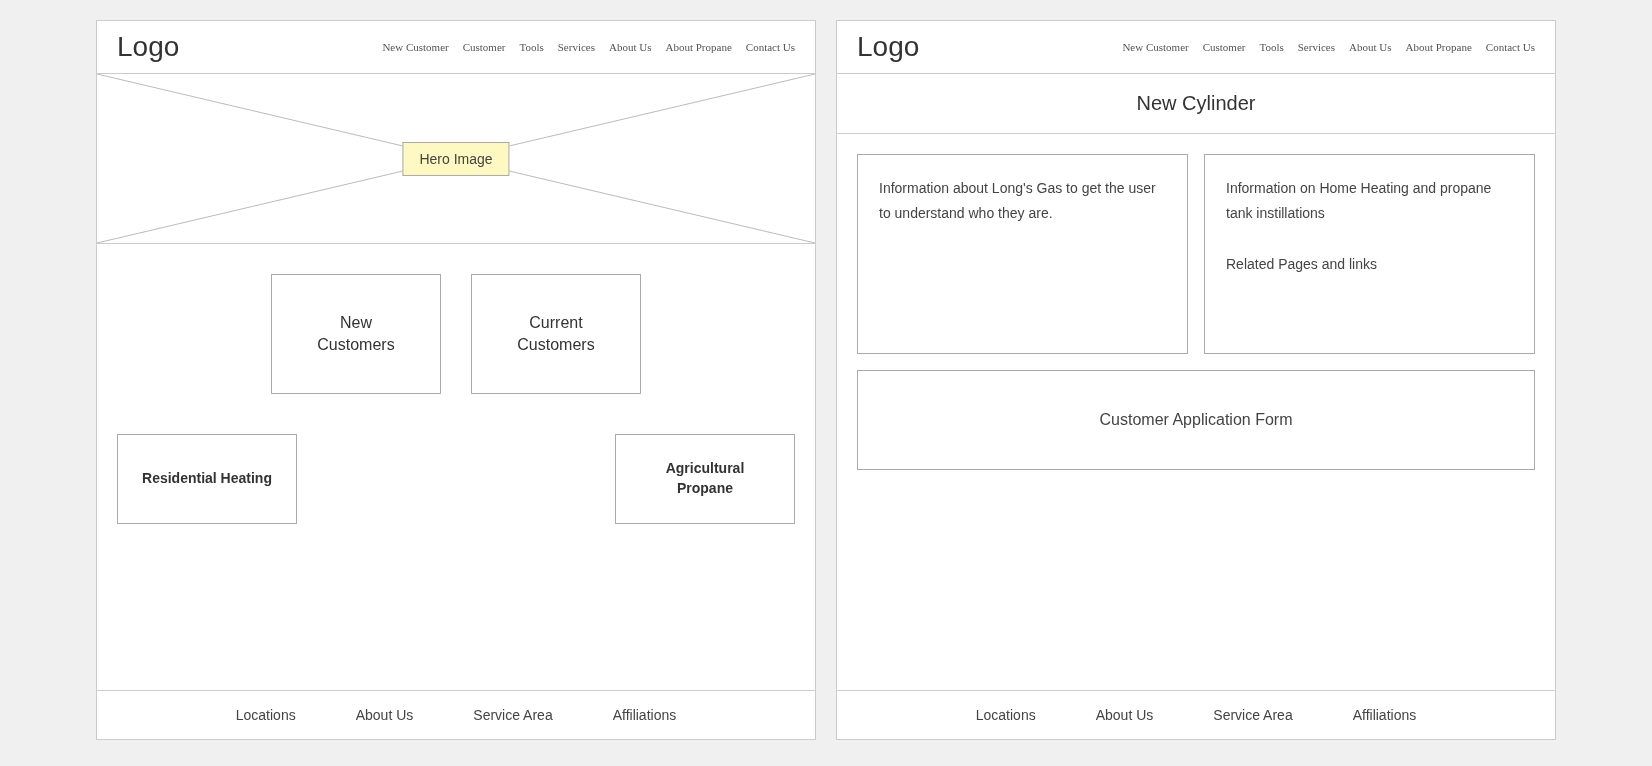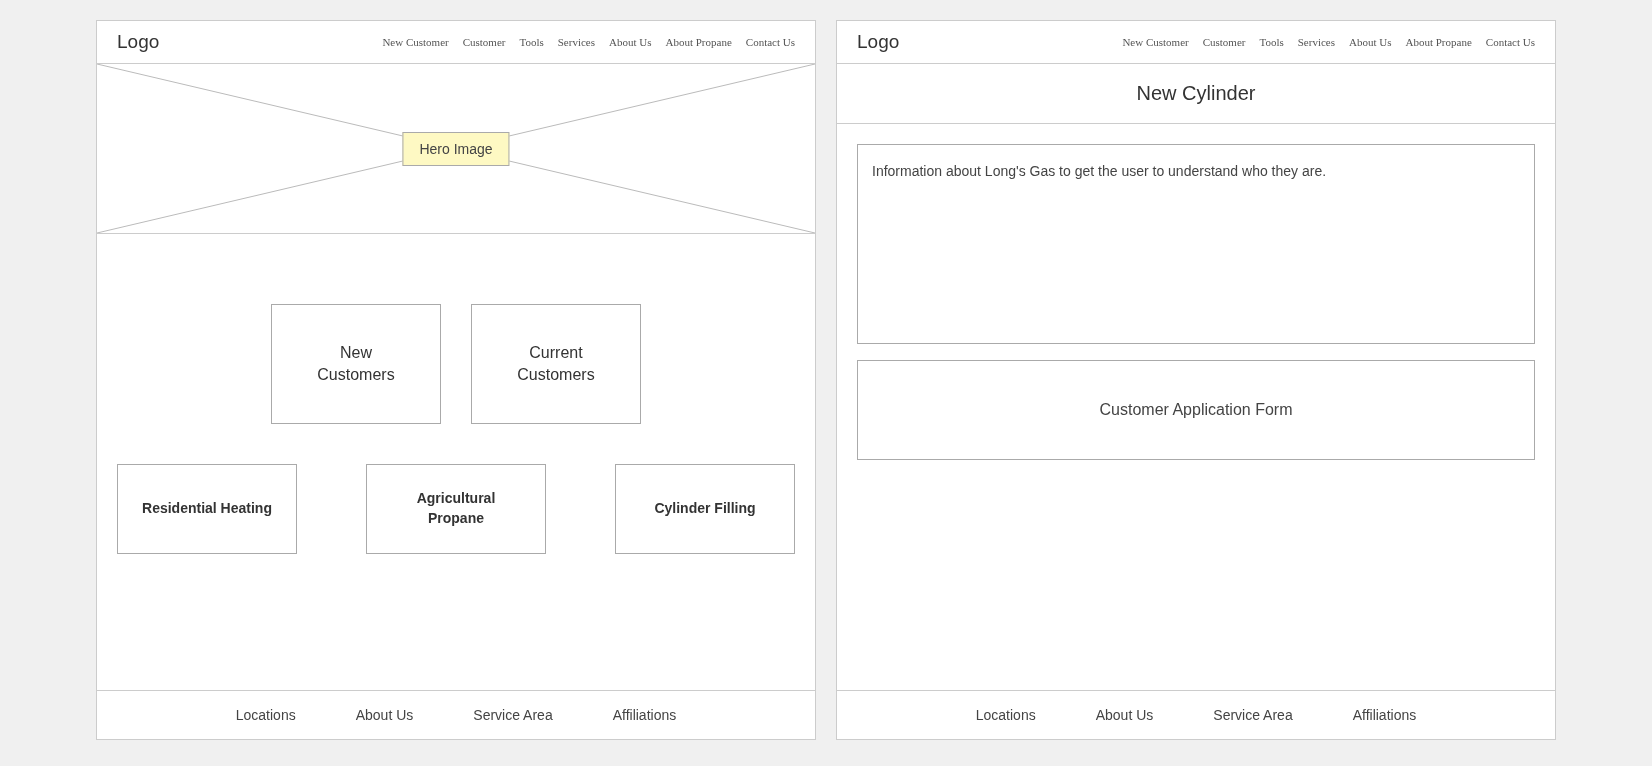--- a/index.html
+++ b/index.html
@@ -26,21 +26,21 @@
     
     .header {
       display: flex;
       align-items: center;
       justify-content: space-between;
       padding: 10px 20px;
       border-bottom: 1px solid #cccccc;
     }
 
     .logo-text {
-      font-size: 19px;
+      font-size: 28px;
       font-weight: normal;
       color: #333;
     }
 
     .nav-links {
       display: flex;
       gap: 14px;
       font-family: Liberation Serif, serif;
     }
 
@@ -95,21 +95,20 @@
       padding: 20px 30px;
       width: 170px;
       min-height: 120px;
       display: flex;
       align-items: center;
       justify-content: center;
       font-size: 16px;
       color: #333;
       text-align: center;
       line-height: 1.4;
-      margin-top: 40px;
     }
 
     
     .services-row {
       display: flex;
       gap: 20px;
       justify-content: space-between;
       margin-bottom: 10px;
     }
 
@@ -169,21 +168,21 @@
       gap: 16px;
     }
 
     .info-row {
       display: flex;
       gap: 16px;
     }
 
     .info-box {
       border: 1px solid #aaa;
-      padding: 14px;
+      padding: 21px;
       flex: 1;
       min-height: 200px;
       font-size: 14px;
       color: #444;
       line-height: 1.8;
     }
 
     .form-box {
       border: 1px solid #aaa;
       padding: 36px;
@@ -248,23 +247,20 @@
     </div>
 
     <div class="services-row">
       <div class="service-box">
         <span>Residential
 Heating</span>
       </div>
       <div class="service-box">
         <span>Agricultural<br>Propane</span>
       </div>
-      <div class="service-box">
-        <span>Cylinder Filling</span>
-      </div>
     </div>
 
   </div>
 
   <div class="footer">
     <span class="footer-link">Locations</span>
     <span class="footer-link">About Us</span>
     <span class="footer-link">Service Area</span>
     <span class="footer-link">Affiliations</span>
   </div>
@@ -289,20 +285,23 @@
   <div class="page-title-bar">
     <span>New Cylinder</span>
   </div>
 
   <div class="right-main">
 
     <div class="info-row">
       <div class="info-box">
         <span>Information about Long's Gas to get the user to understand who they are.</span>
       </div>
+      <div class="info-box">
+        <span>Information on Home Heating and propane tank instillations<br><br>Related Pages and links</span>
+      </div>
     </div>
 
     <div class="form-box">
       <span>Customer Application Form</span>
     </div>
 
   </div>
 
   <div class="right-footer">
     <span class="right-footer-link">Locations</span>

